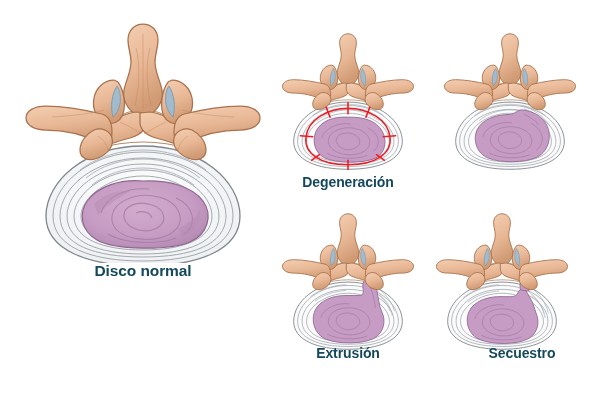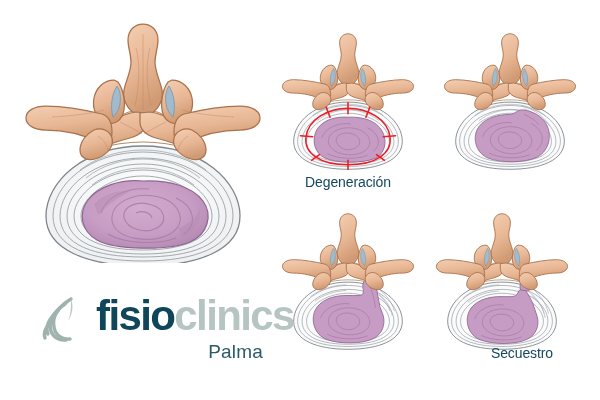--- a/index.html
+++ b/index.html
@@ -11,21 +11,21 @@
     overflow:hidden;
     position:relative;
   }
   #stage{position:relative;width:600px;height:400px;}
 
   .panel{position:absolute;}
 
   .caption{
     position:absolute;
     text-align:center;
-    font-weight:normal;
+    font-weight:bold;
     color:#14485c;
     letter-spacing:-0.1px;
     white-space:nowrap;
     user-select:none;
   }
   .caption.main{font-size:15.5px;}
   .caption.small{font-size:14px;}
 
   
   #logo{position:absolute;left:38px;top:293px;width:232px;height:78px;}
@@ -187,20 +187,21 @@
         <path d="M132 30 C 128 44, 128 66, 133 88"></path>
         <path d="M102 104 C 110 108, 118 112, 124 116"></path>
         <path d="M148 104 C 140 108, 132 112, 126 116"></path>
         <path d="M86 92 C 72 96, 52 98, 34 99"></path>
         <path d="M164 92 C 178 96, 198 98, 216 99"></path>
         <path d="M80 118 C 86 122, 90 128, 90 134"></path>
         <path d="M170 118 C 164 122, 160 128, 160 134"></path>
       </g>
     </svg>
   </div>
+  <div class="caption main" style="left:18px;top:262px;width:250px;">Disco normal</div>
 
   <div class="panel" style="left:278px;top:28px;width:140px;height:142px;">
     <svg viewBox="0 0 250 245" width="140" height="142">
       <use href="#nothing"></use>
       <g>
         <path d="M125 128 C 66 128, 28 164, 28 198 C 28 232, 70 248, 125 248
                  C 180 248, 222 232, 222 198 C 222 164, 184 128, 125 128 Z" fill="#fbfbfc" stroke="#7e868c" stroke-width="1.6"></path>
         <g fill="none" stroke="#949ca2" stroke-width="1.3" opacity="0.95">
           <path d="M125 134 C 71 134, 35 167, 35 198 C 35 229, 73 243, 125 243 C 177 243, 215 229, 215 198 C 215 167, 179 134, 125 134 Z"></path>
           <path d="M125 141 C 77 141, 43 170, 43 198 C 43 227, 78 239, 125 239 C 172 239, 207 227, 207 198 C 207 170, 173 141, 125 141 Z"></path>
@@ -416,20 +417,21 @@
                  C 90 136, 96 128, 94 120 C 92 113, 84 109, 76 112 Z"></path>
         <path d="M174 112 C 182 116, 188 124, 188 132 C 188 140, 180 144, 170 140
                  C 160 136, 154 128, 156 120 C 158 113, 166 109, 174 112 Z"></path>
       </g>
       <g fill="#9fbcd0" stroke="#6f93ad" stroke-width="1" opacity="0.95">
         <path d="M99 68 C 94 76, 92 88, 95 99 C 98 96, 101 92, 102 86 C 103 78, 102 72, 99 68 Z"></path>
         <path d="M151 68 C 156 76, 158 88, 155 99 C 152 96, 149 92, 148 86 C 147 78, 148 72, 151 68 Z"></path>
       </g>
     </svg>
   </div>
+  <div class="caption small" style="left:278px;top:345px;width:140px;">Extrusión</div>
 
   <div class="panel" style="left:432px;top:208px;width:140px;height:142px;">
     <svg viewBox="0 0 250 245" width="140" height="142">
       <g>
         <path d="M125 128 C 66 128, 28 164, 28 198 C 28 232, 70 248, 125 248
                  C 180 248, 222 232, 222 198 C 222 164, 184 128, 125 128 Z" fill="#fbfbfc" stroke="#7e868c" stroke-width="1.6"></path>
         <g fill="none" stroke="#949ca2" stroke-width="1.3" opacity="0.95">
           <path d="M125 134 C 71 134, 35 167, 35 198 C 35 229, 73 243, 125 243 C 177 243, 215 229, 215 198 C 215 167, 179 134, 125 134 Z"></path>
           <path d="M125 141 C 77 141, 43 170, 43 198 C 43 227, 78 239, 125 239 C 172 239, 207 227, 207 198 C 207 170, 173 141, 125 141 Z"></path>
           <path d="M125 148 C 83 148, 51 174, 51 198 C 51 223, 82 235, 125 235 C 168 235, 199 223, 199 198 C 199 174, 167 148, 125 148 Z"></path>
@@ -498,33 +500,14 @@
                  C 160 136, 154 128, 156 120 C 158 113, 166 109, 174 112 Z"></path>
       </g>
       <g fill="#9fbcd0" stroke="#6f93ad" stroke-width="1" opacity="0.95">
         <path d="M99 68 C 94 76, 92 88, 95 99 C 98 96, 101 92, 102 86 C 103 78, 102 72, 99 68 Z"></path>
         <path d="M151 68 C 156 76, 158 88, 155 99 C 152 96, 149 92, 148 86 C 147 78, 148 72, 151 68 Z"></path>
       </g>
     </svg>
   </div>
   <div class="caption small" style="left:452px;top:345px;width:140px;">Secuestro</div>
 
-  <div id="logo">
-    <span class="mark">
-      <svg width="52" height="50" viewBox="0 0 52 50">
-        <g fill="none" stroke="#9fb3ae" stroke-width="3.4" stroke-linecap="round">
-          <path d="M33 4 C 20 12, 14 22, 16 32 C 17 40, 24 45, 32 44"></path>
-          <path d="M27 9 C 15 17, 10 27, 13 36 C 15 42, 21 46, 28 45"></path>
-          <path d="M20 16 C 11 23, 7 32, 10 39"></path>
-          <path d="M14 26 C 8 31, 5 38, 7 43"></path>
-        </g>
-        <g fill="#b9c8c4">
-          <path d="M33 4 C 36 12, 34 20, 30 26 C 33 20, 33 11, 33 4 Z"></path>
-        </g>
-      </svg>
-    </span>
-    <div class="wordmark">
-      <span class="w-fisio">fisio</span><span class="w-clinics">clinics</span>
-    </div>
-    <div class="sub">Palma</div>
-  </div>
 
 </div>
 
 </body></html>

